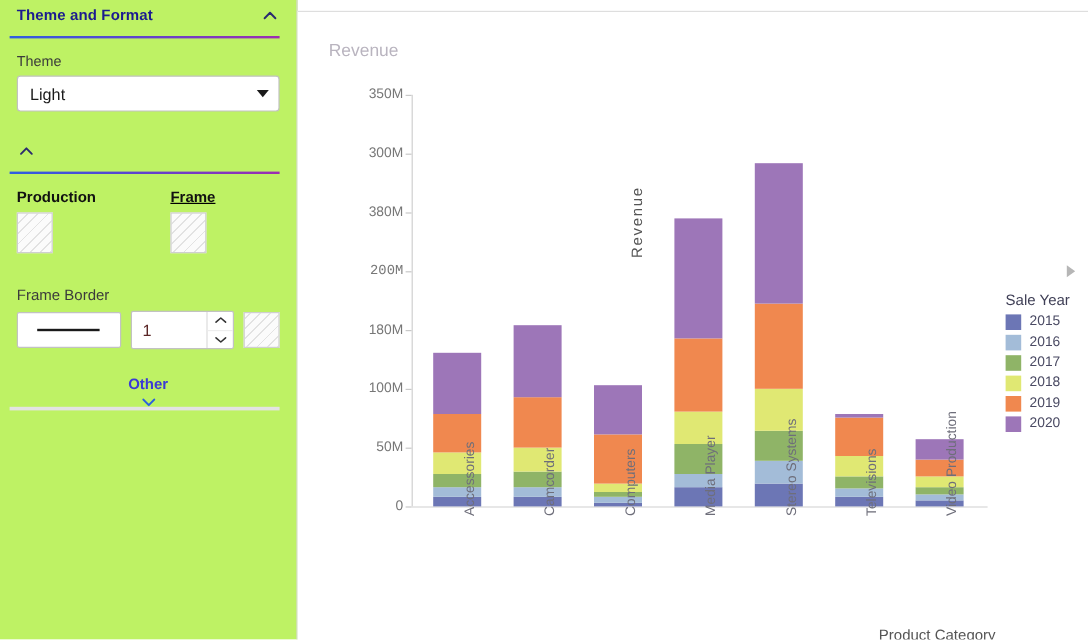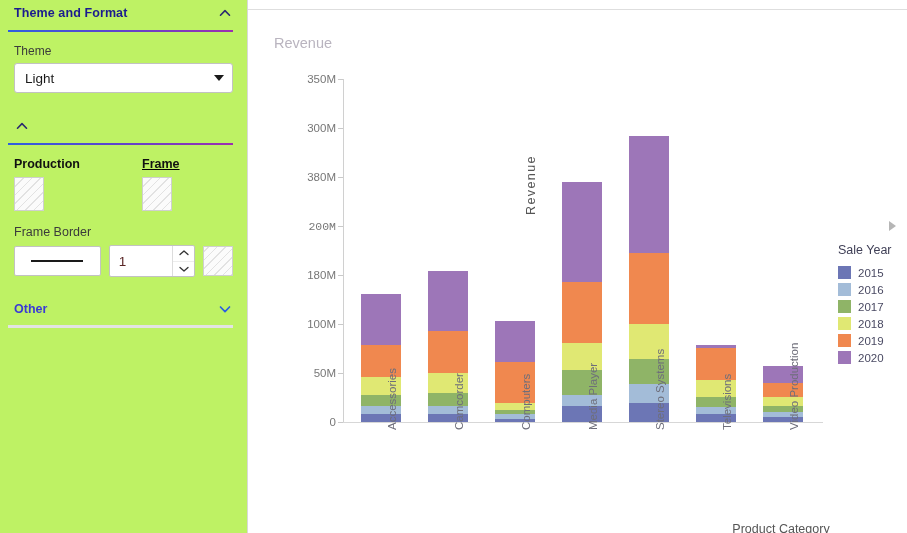--- a/index.html
+++ b/index.html
@@ -63,21 +63,21 @@
   .swatch {
     width: 30px; height: 34px;
     border: 1px solid #cfcfcf;
     background-color: #fbfbfb;
     background-image: repeating-linear-gradient(
       -45deg, #e2e2e2 0 1px, transparent 1px 6px);
     cursor: pointer;
   }
   .swatch.sm { width: 30px; height: 30px; }
 
-  .fb-label { font-size: 12.5px; color: #3b3b3b; padding: 0 14px; margin-top: 14px; }
+  .fb-label { font-size: 12.5px; color: #3b3b3b; padding: 0 14px; margin-top: 28px; }
   .fb-row { display: flex; align-items: center; gap: 8px; padding: 0 14px; margin-top: 6px; }
   .line-picker {
     width: 88px; height: 30px; border: 1px solid #c2c2c2; border-radius: 2px;
     background: #fff; display: flex; align-items: center; justify-content: center;
     cursor: pointer;
   }
   .line-sample { width: 52px; height: 2px; background: #1a1a1a; }
   .spinner {
     width: 88px; height: 32px; border: 1px solid #c2c2c2; border-radius: 2px;
     background: #fff; display: flex; align-items: center; position: relative;
@@ -88,21 +88,21 @@
     display: flex; flex-direction: column;
   }
   .spin-btn {
     flex: 1; display: flex; align-items: center; justify-content: center;
     cursor: pointer;
   }
   .spin-btn:first-child { border-bottom: 1px solid #ededed; }
 
   .other-header {
     display: flex; align-items: center; justify-content: space-between;
-    padding: 0 14px; margin-top: 22px; height: 20px;
+    padding: 0 14px; margin-top: 22px; height: 20px; flex-direction: column;
   }
   .other-title { font-size: 12.5px; font-weight: bold; color: #3a3ad6; }
   .other-rule { height: 3px; margin: 6px 14px 0 8px; background: #e3e3e3; }
 
   
   .chart-pane {
     flex: 1; position: relative; height: 533px; background: #fff;
     border-top: 1px solid #dedede;
     margin-top: 9px;
   }
@@ -137,21 +137,21 @@
     white-space: nowrap;
     transform-origin: left top; transform: rotate(-90deg);
   }
 
   
   .legend { position: absolute; left: 838px; top: 243px; width: 66px; }
   .legend-arrow { position: absolute; left: 47px; top: -24px; cursor: pointer; }
   .legend-title {
     font-size: 12.5px; color: #3f3f56; margin-bottom: 5px; white-space: nowrap;
   }
-  .legend-item { display: flex; align-items: flex-end; height: 17px; }
+  .legend-item { display: flex; align-items: flex-start; height: 17px; }
   .legend-swatch { width: 13px; height: 13px; margin-right: 7px; flex: 0 0 13px; }
   .legend-text { font-size: 11.5px; color: #4a4a63; }
 </style>
 </head>
 <body>
 
 <div id="app">
 
   <aside class="sidebar">
 

